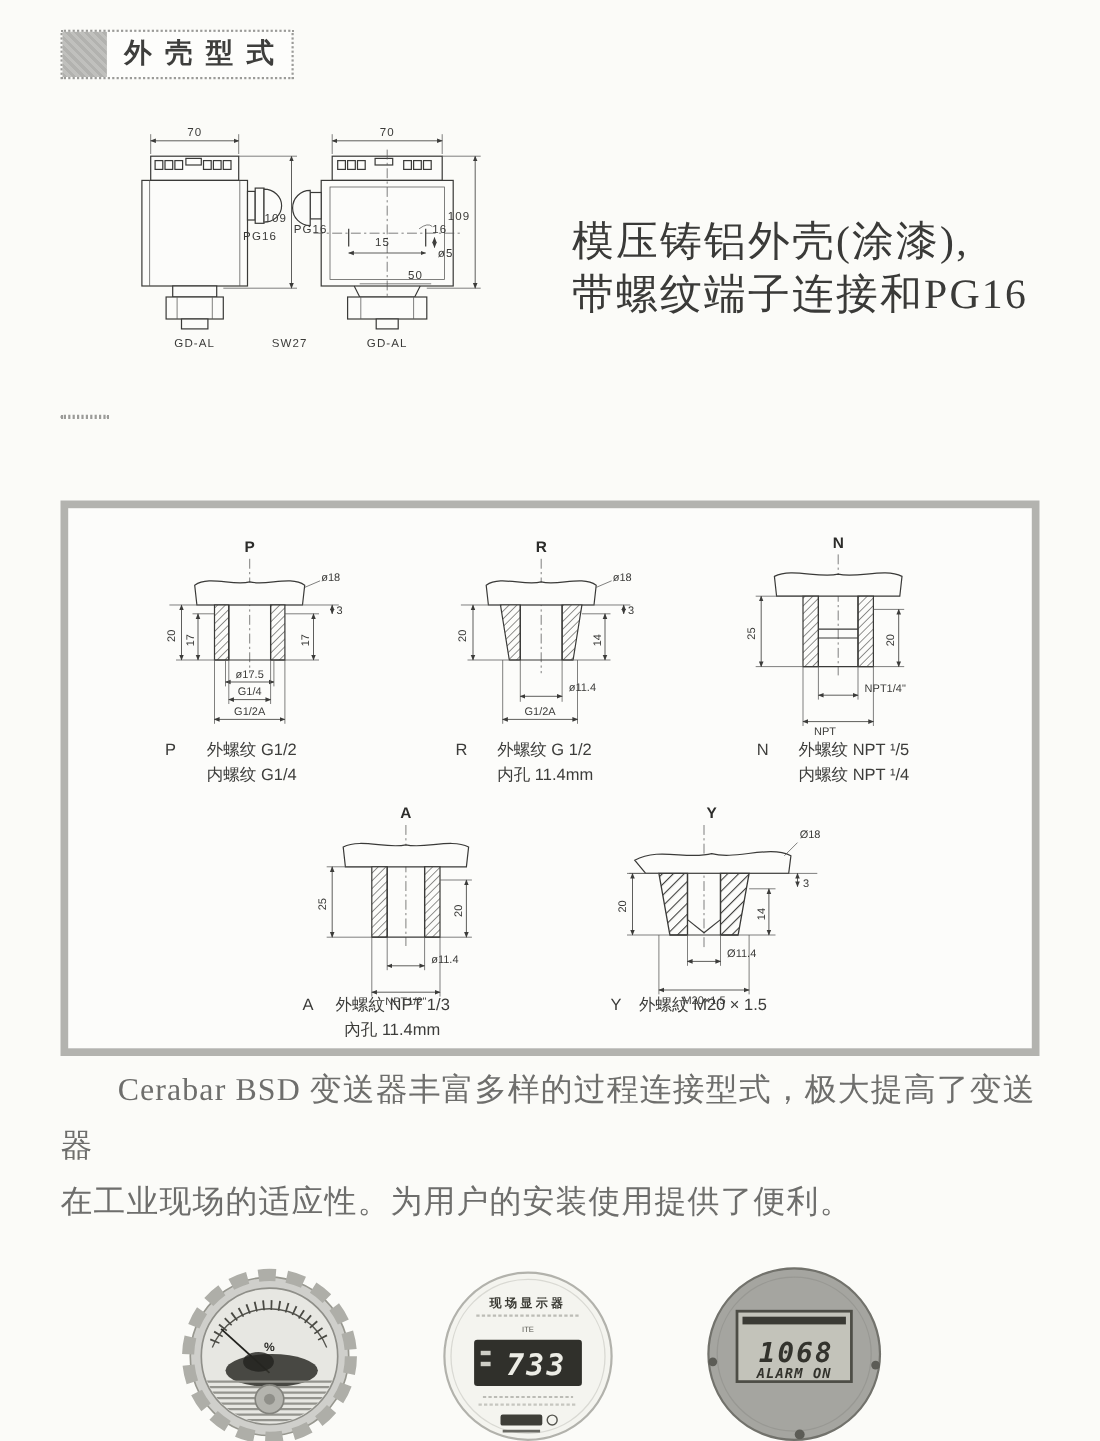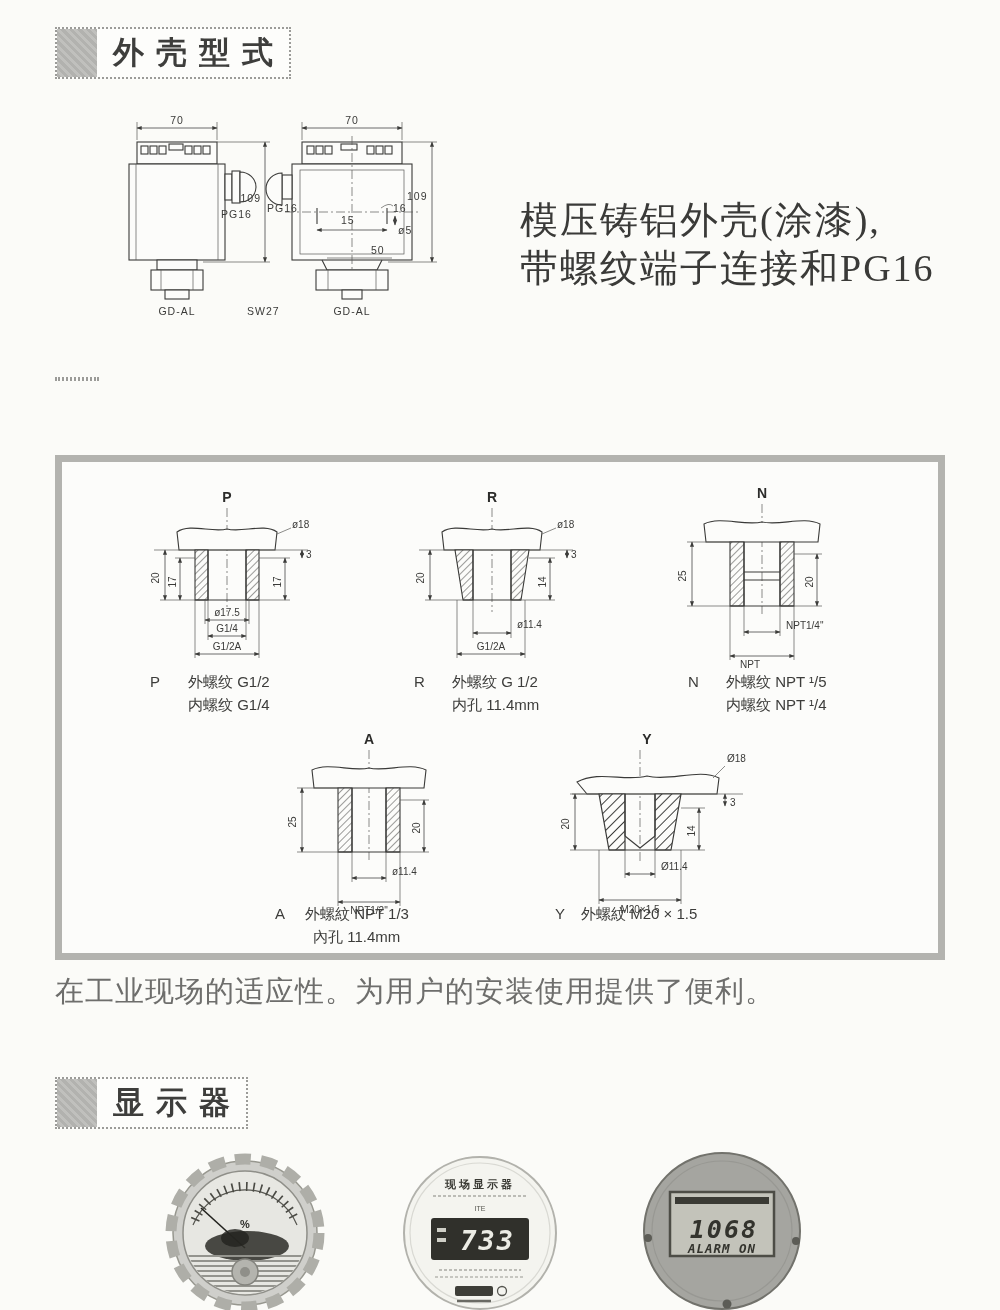--- a/index.html
+++ b/index.html
@@ -5,21 +5,21 @@
   * { margin:0; padding:0; box-sizing:border-box; }
   html,body { background:#e9e9e7; }
   .page { position:relative; width:1000px; height:1310px; margin:0 auto; background:#fbfbf8;
           font-family:"Liberation Serif", serif; overflow:hidden; }
 
   
   .sec-header { position:absolute; left:55px; display:inline-flex; align-items:stretch;
                 border:2px dotted #9b9b98; background:#fdfdfb; }
   .hdr-square { width:40px; background:#b8b8b5;
                 background-image:repeating-linear-gradient(45deg,#b2b2af 0 3px,#c0c0bd 3px 6px); }
-  .hdr-text { font-size:31px; font-weight:bold; color:#3e3e3c; letter-spacing:12px;
+  .hdr-text { font-size:25px; font-weight:bold; color:#3e3e3c; letter-spacing:12px;
               padding:5px 4px 6px 16px; line-height:1.2; }
 
   
   .house-desc { position:absolute; left:520px; top:196px; width:440px;
                 font-size:38px; color:#3a3a38; line-height:48px; letter-spacing:2px; }
 
   
   .proc-box { position:absolute; left:55px; top:455px; width:890px; height:505px;
               border:7px solid #b3b3af; background:#fcfcfa; }
   .conn-svg { position:absolute; }
@@ -362,27 +362,24 @@
     </div>
     <div class="conn-label" style="left:493px;top:440px">
       <div class="row1">
           <span class="ltr" style="width:26px">Y</span>
           <span>外螺紋 M20 × 1.5</span>
         </div>
     </div>
   </div>
 
   <div class="note-par">
+    <div>Cerabar BSD 变送器丰富多样的过程连接型式，极大提高了变送器</div>
     <div style="text-indent:0">在工业现场的适应性。为用户的安装使用提供了便利。</div>
   </div>
 
-  <div class="sec-header" style="top:1077px">
-    <span class="hdr-square"></span>
-    <span class="hdr-text">显示器</span>
-  </div>
 
   <svg style="position:absolute;left:155px;top:1148px" width="180" height="170" viewBox="0 0 180 170">
     <g>
       <circle cx="90" cy="85" r="72" fill="#cfcfcb" stroke="#97978f" stroke-width="1.5"></circle>
       <circle cx="90" cy="85" r="74" fill="none" stroke="#aeaea8" stroke-width="11" stroke-dasharray="16 10"></circle>
       <circle cx="90" cy="85" r="62" fill="#e7e7e2" stroke="#8f8f89" stroke-width="1.5"></circle>
       <path d="M38,77 A56,56 0 0 1 142,77" fill="none" stroke="#55554f" stroke-width="1.2"></path>
       <path d="M40,72 A54,54 0 0 1 140,72" fill="none" stroke="#4a4a44" stroke-width="9" stroke-dasharray="1.6 5.6"></path>
       <line x1="90" y1="100" x2="46" y2="60" stroke="#22221e" stroke-width="1.6"></line>
       <g clip-path="url(#faceclip)">

